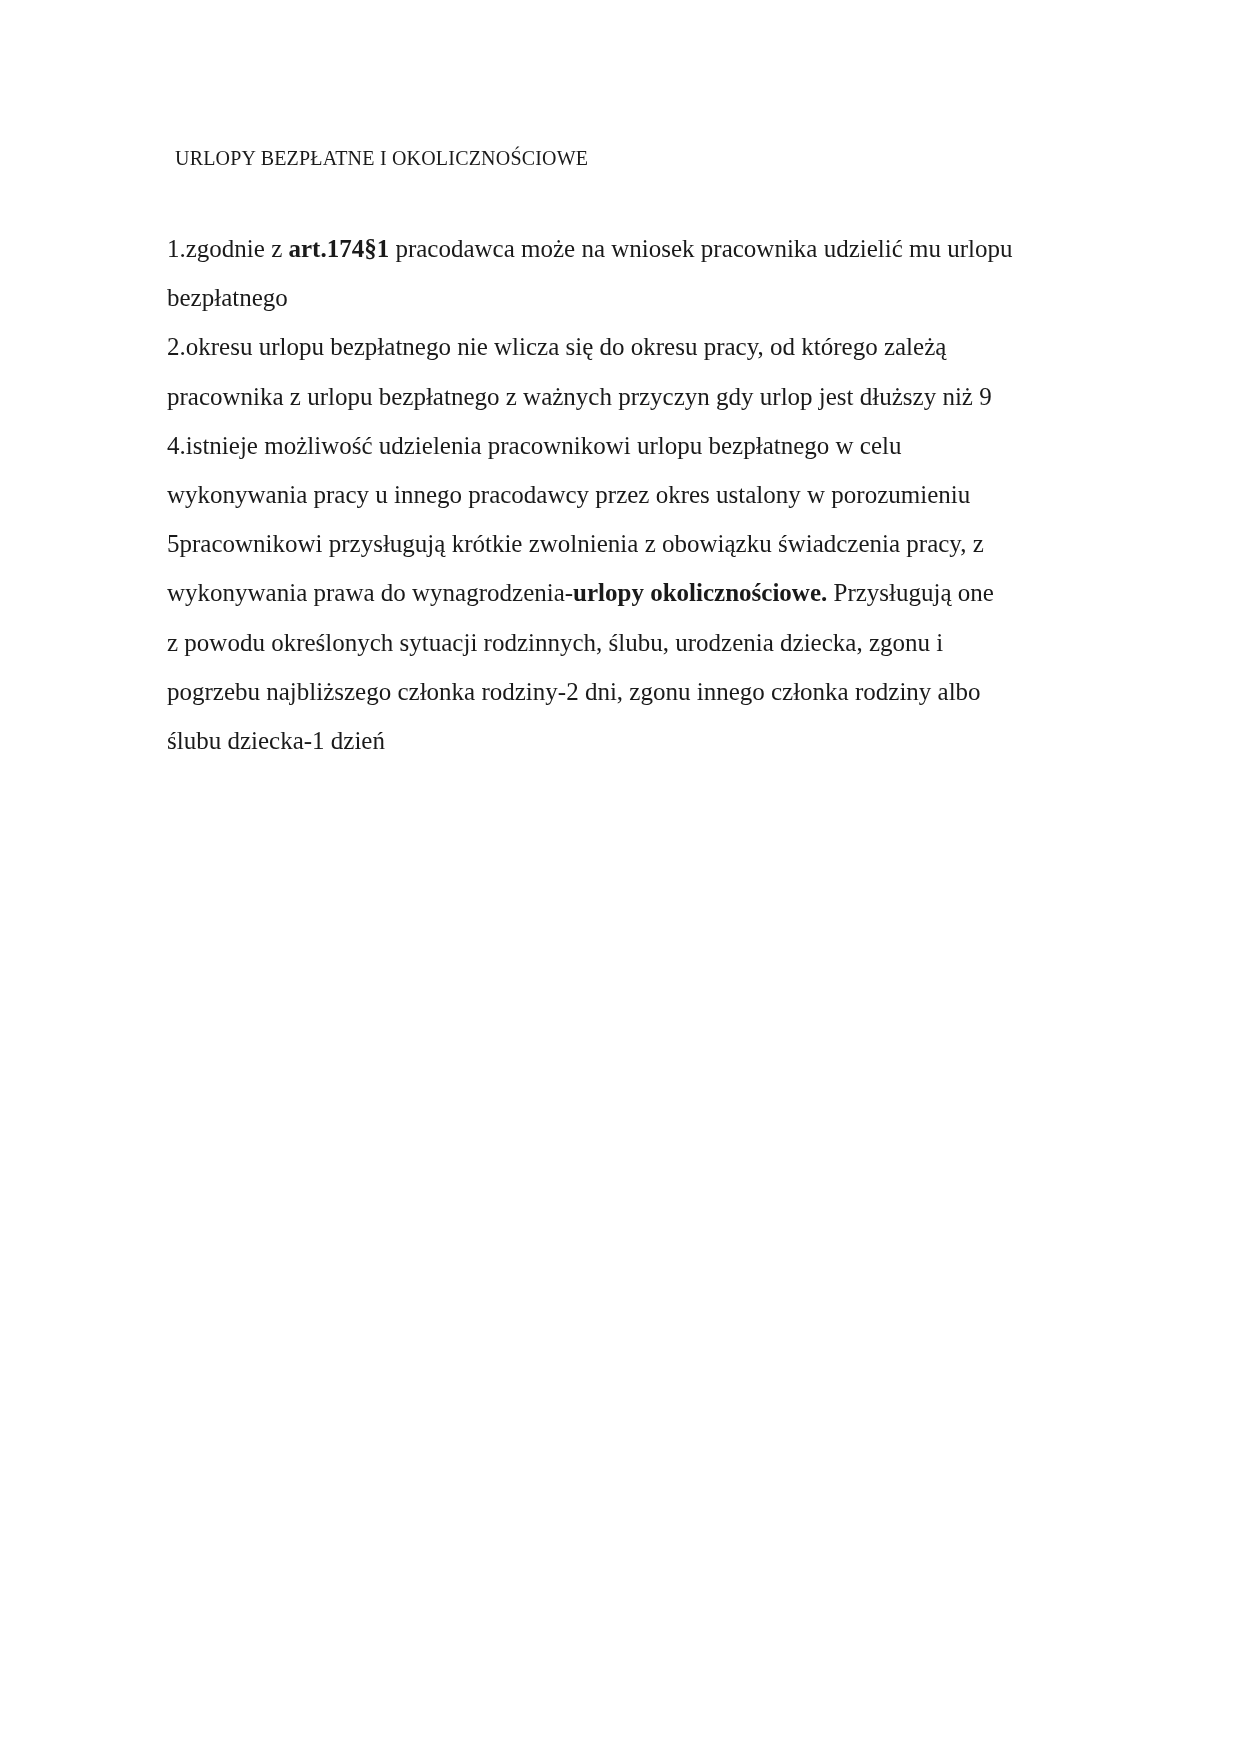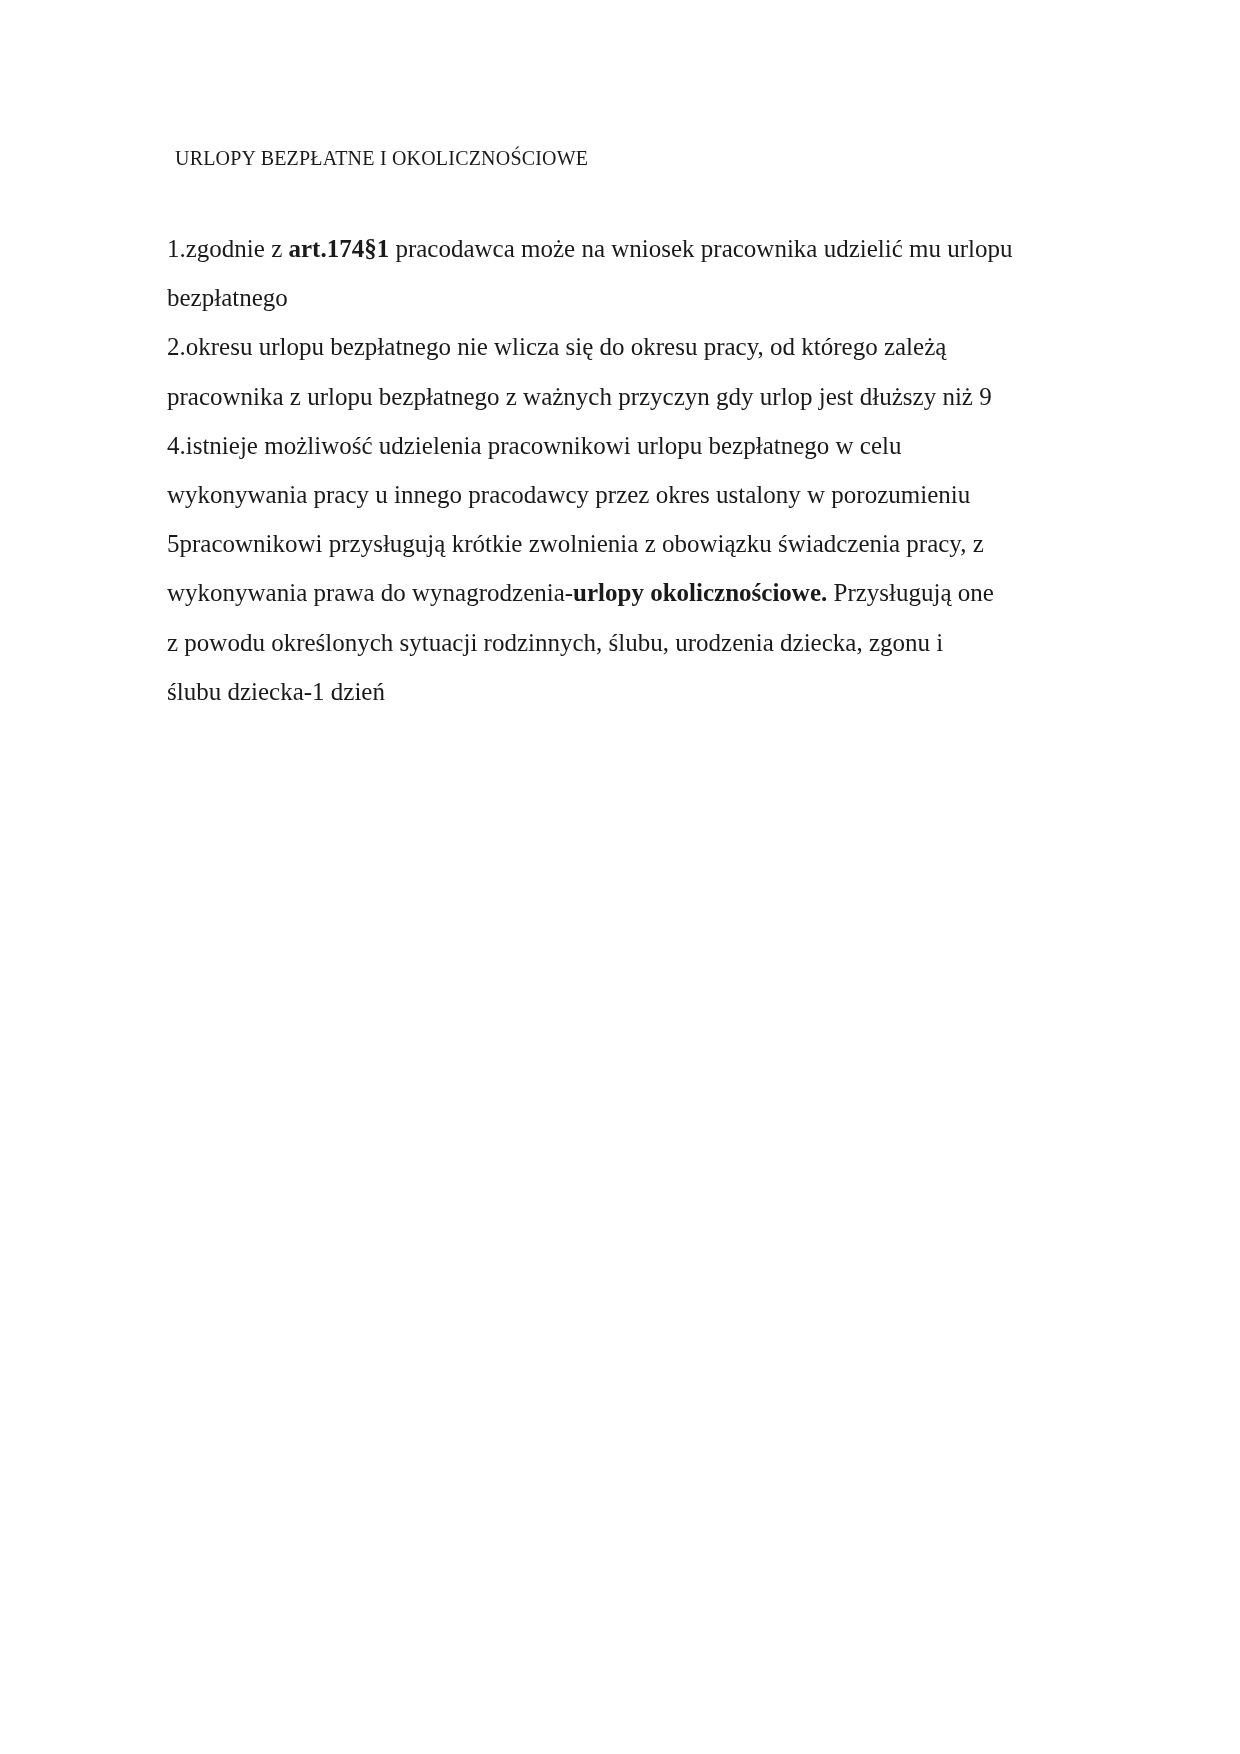--- a/index.html
+++ b/index.html
@@ -55,15 +55,16 @@
   <div class="body-text">
     <div class="line"><span>1.zgodnie z </span><b>art.174§1</b><span> pracodawca może na wniosek pracownika udzielić mu urlopu</span></div>
     <div class="line"><span>bezpłatnego</span></div>
     <div class="line"><span>2.okresu urlopu bezpłatnego nie wlicza się do okresu pracy, od którego zależą</span></div>
     <div class="line"><span>pracownika z urlopu bezpłatnego z ważnych przyczyn gdy urlop jest dłuższy niż 9</span></div>
     <div class="line"><span>4.istnieje możliwość udzielenia pracownikowi urlopu bezpłatnego w celu</span></div>
     <div class="line"><span>wykonywania pracy u innego pracodawcy przez okres ustalony w porozumieniu</span></div>
     <div class="line"><span>5pracownikowi przysługują krótkie zwolnienia z obowiązku świadczenia pracy, z</span></div>
     <div class="line"><span>wykonywania prawa do wynagrodzenia-</span><b>urlopy okolicznościowe.</b><span> Przysługują one</span></div>
     <div class="line"><span>z powodu określonych sytuacji rodzinnych, ślubu, urodzenia dziecka, zgonu i</span></div>
+    <div class="line"><span>pogrzebu najbliższego członka rodziny-2 dni, zgonu innego członka rodziny albo</span></div>
     <div class="line"><span>ślubu dziecka-1 dzień</span></div>
   </div>
 </div>
 
 </body></html>

